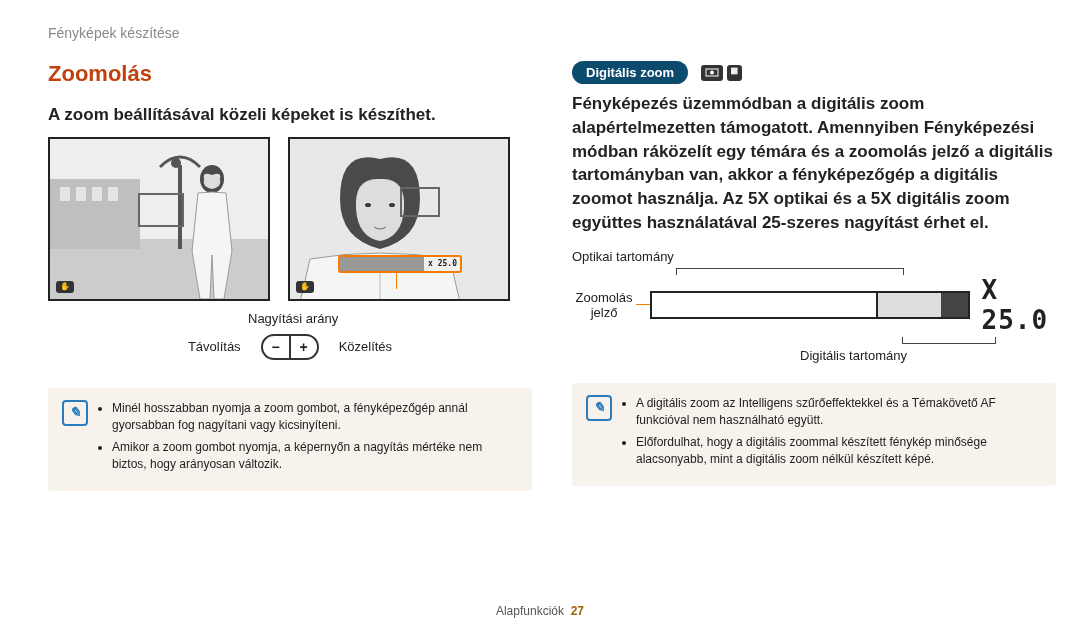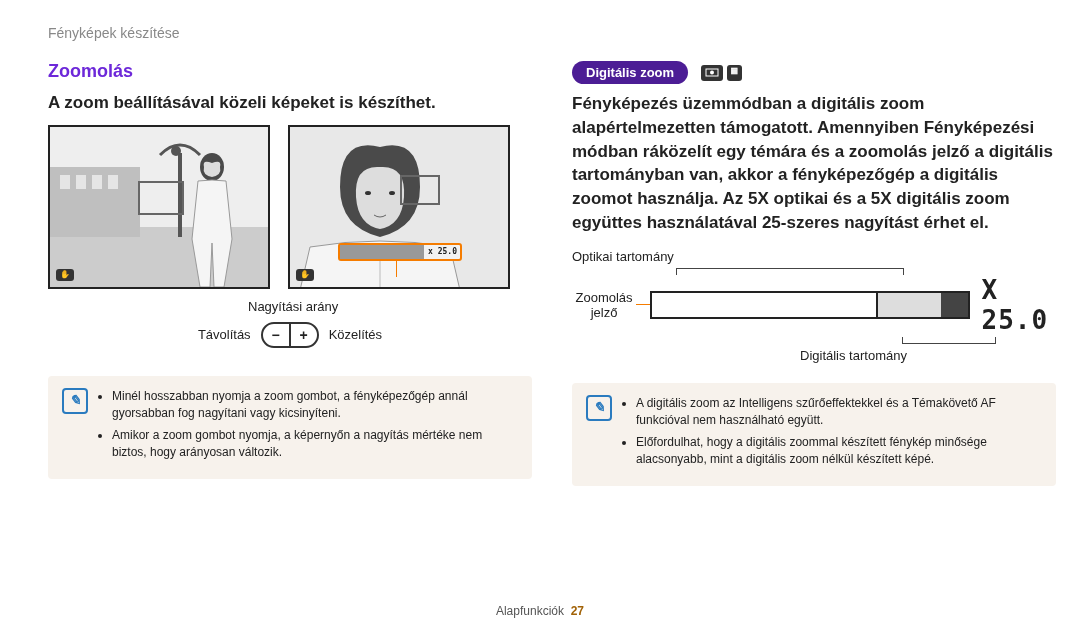--- a/index.html
+++ b/index.html
@@ -24,24 +24,24 @@
   }
   .columns {
     display: flex;
     gap: 40px;
   }
   .col {
     flex: 1;
     min-width: 0;
   }
   h2.section-title {
-    font-size: 18px;
-    color: #6d28d9;
-    font-weight: bold;
-    margin: 0 0 9px 0;
+    font-size: 22px;
+    color: #c2410c;
+    font-weight: bold;
+    margin: 0 0 16px 0;
   }
   .body-text {
     font-size: 17px;
     line-height: 1.4;
     margin: 0 0 10px 0;
     font-weight: bold;
   }
   .screens {
     display: flex;
     gap: 18px;
@@ -165,21 +165,21 @@
   }
   .zoom-label {
     font-size: 13px;
     text-align: left;
     margin: 4px 0;
   }
   .zoom-controls {
     display: flex;
     align-items: center;
     justify-content: center;
-    gap: 10px;
+    gap: 20px;
     margin-top: 8px;
     font-size: 13px;
   }
   .zoom-btn {
     display: inline-flex;
     border: 2px solid #333;
     border-radius: 14px;
     overflow: hidden;
     height: 22px;
   }
@@ -220,21 +220,21 @@
   .note-body ul {
     margin: 0;
     padding-left: 14px;
   }
   .note-body li {
     margin-bottom: 6px;
     line-height: 1.4;
   }
   .pill {
     display: inline-block;
-    background: #4c1d95;
+    background: #0c4a6e;
     color: #fff;
     font-size: 13px;
     font-weight: bold;
     padding: 4px 14px;
     border-radius: 12px;
     margin-right: 8px;
     vertical-align: middle;
   }
   .inline-icons {
     display: inline-flex;

